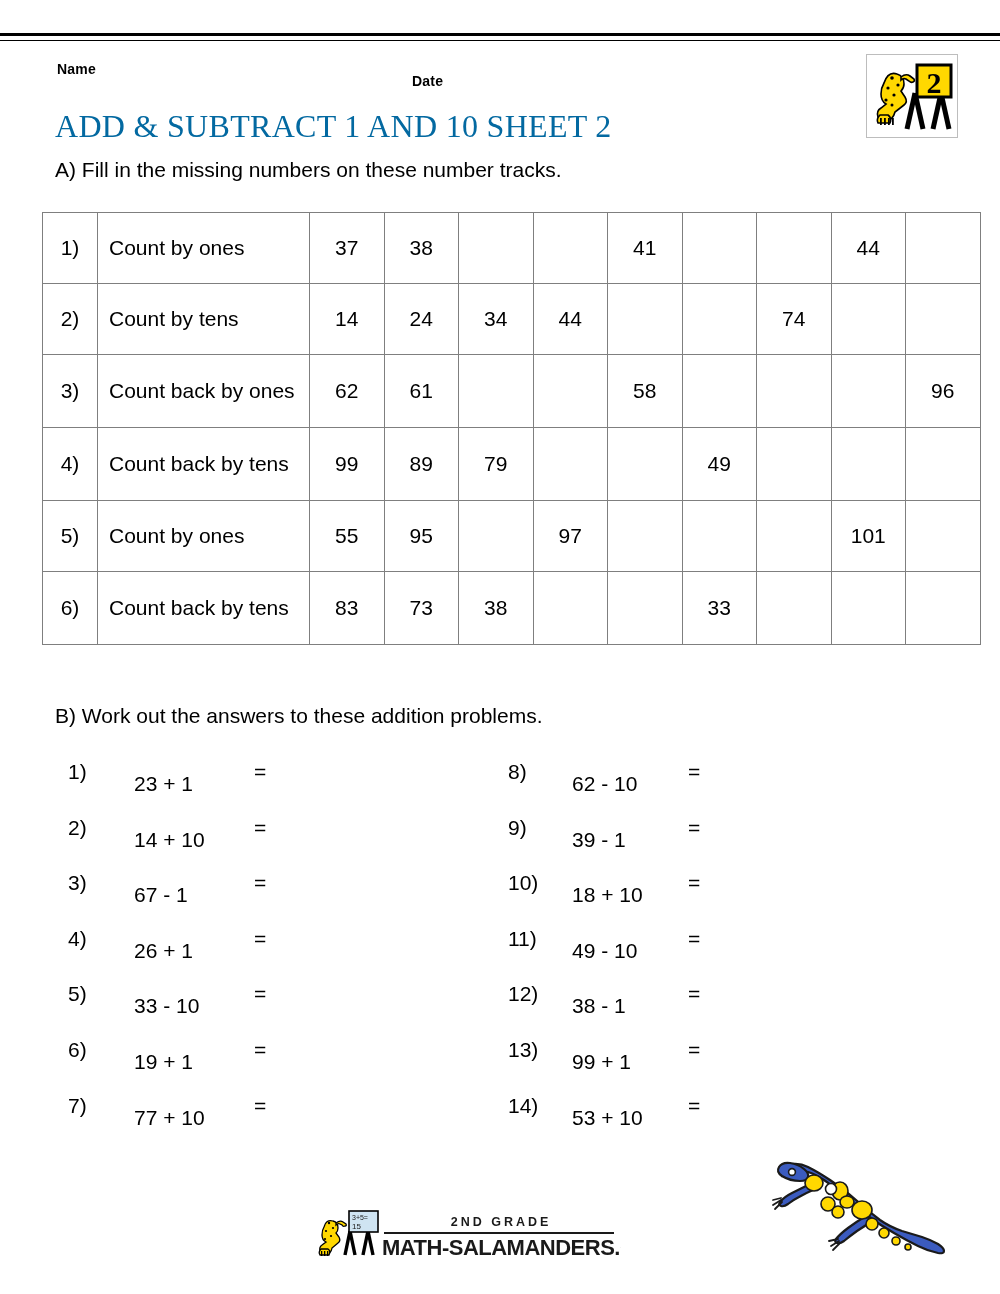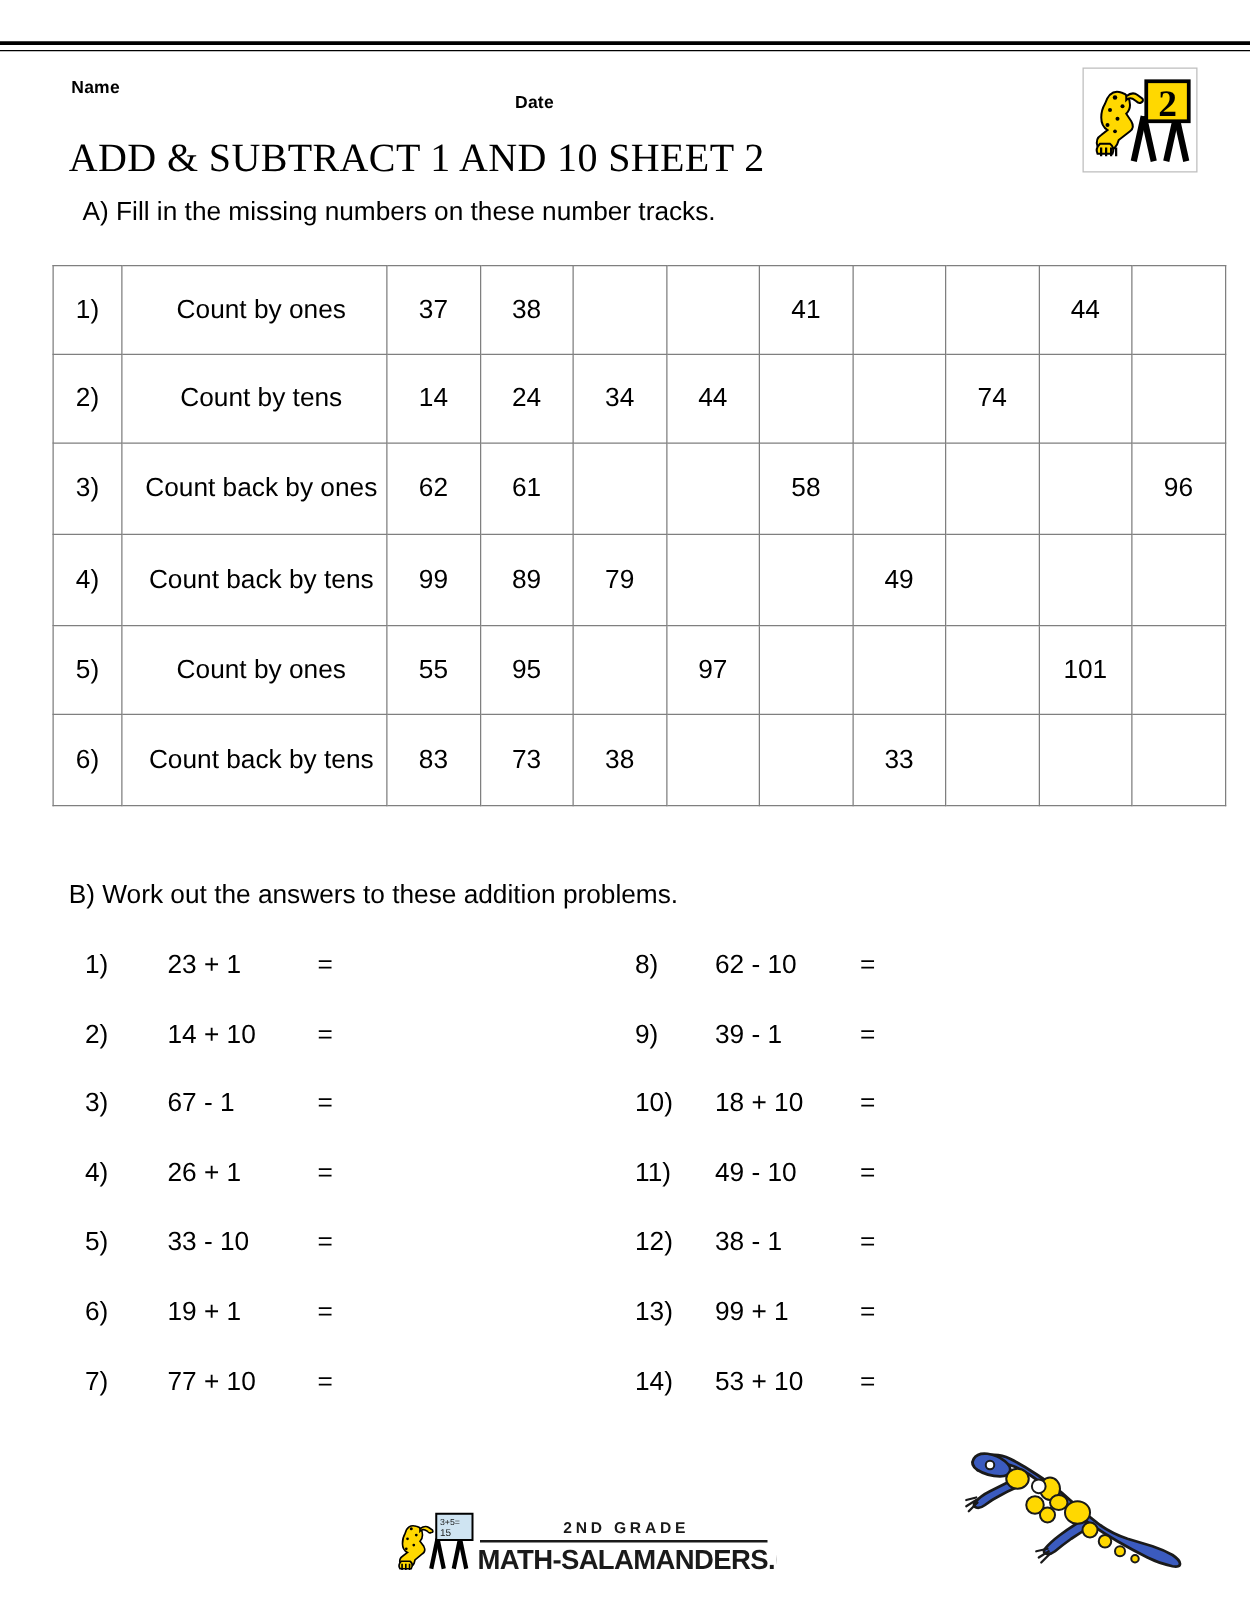--- a/index.html
+++ b/index.html
@@ -60,33 +60,32 @@
   }
   .grade-logo svg { display: block; }
 
   
   .sheet-title {
     position: absolute;
     left: 55px;
     top: 108px;
     font-family: "Liberation Serif", serif;
     font-size: 32px;
-    color: #000000;
+    color: #0369a1;
     letter-spacing: .3px;
     white-space: nowrap;
   }
 
   
   .instr-a {
     position: absolute;
     left: 55px;
     top: 158px;
     font-size: 21px;
     white-space: nowrap;
-    margin-left: 11px;
   }
 
   
   .track-table {
     position: absolute;
     left: 42px;
     top: 212px;
     width: 916px;
     border-collapse: collapse;
     table-layout: fixed;
@@ -95,21 +94,21 @@
     border: 1px solid #7f7f7f;
     height: 70px;
     font-size: 21px;
     text-align: center;
     vertical-align: middle;
     padding: 0;
   }
   .track-table td.col-idx { width: 54px; }
   .track-table td.col-lab {
     width: 200px;
-    text-align: center;
+    text-align: left;
     padding-left: 11px;
     line-height: 1.17;
   }
   .track-table td.col-num { width: 73.5px; margin-top: 26px; }
   .track-table tr.tall td { height: 72px; }
 
   
   .instr-b {
     position: absolute;
     left: 55px;
@@ -141,21 +140,21 @@
   .prob-num {
     position: absolute;
     left: 0;
     top: 0;
     width: 46px;
     text-align: left;
   }
   .prob-expr {
     position: absolute;
     left: 66px;
-    top: 0;
+    top: 12px;
     text-align: center;
   }
   .prob-eq {
     position: absolute;
     left: 186px;
     top: 0;
   }
   .prob-col.right .prob-num { width: 52px; }
   .prob-col.right .prob-expr { left: 64px; }
   .prob-col.right .prob-eq { left: 180px; }

